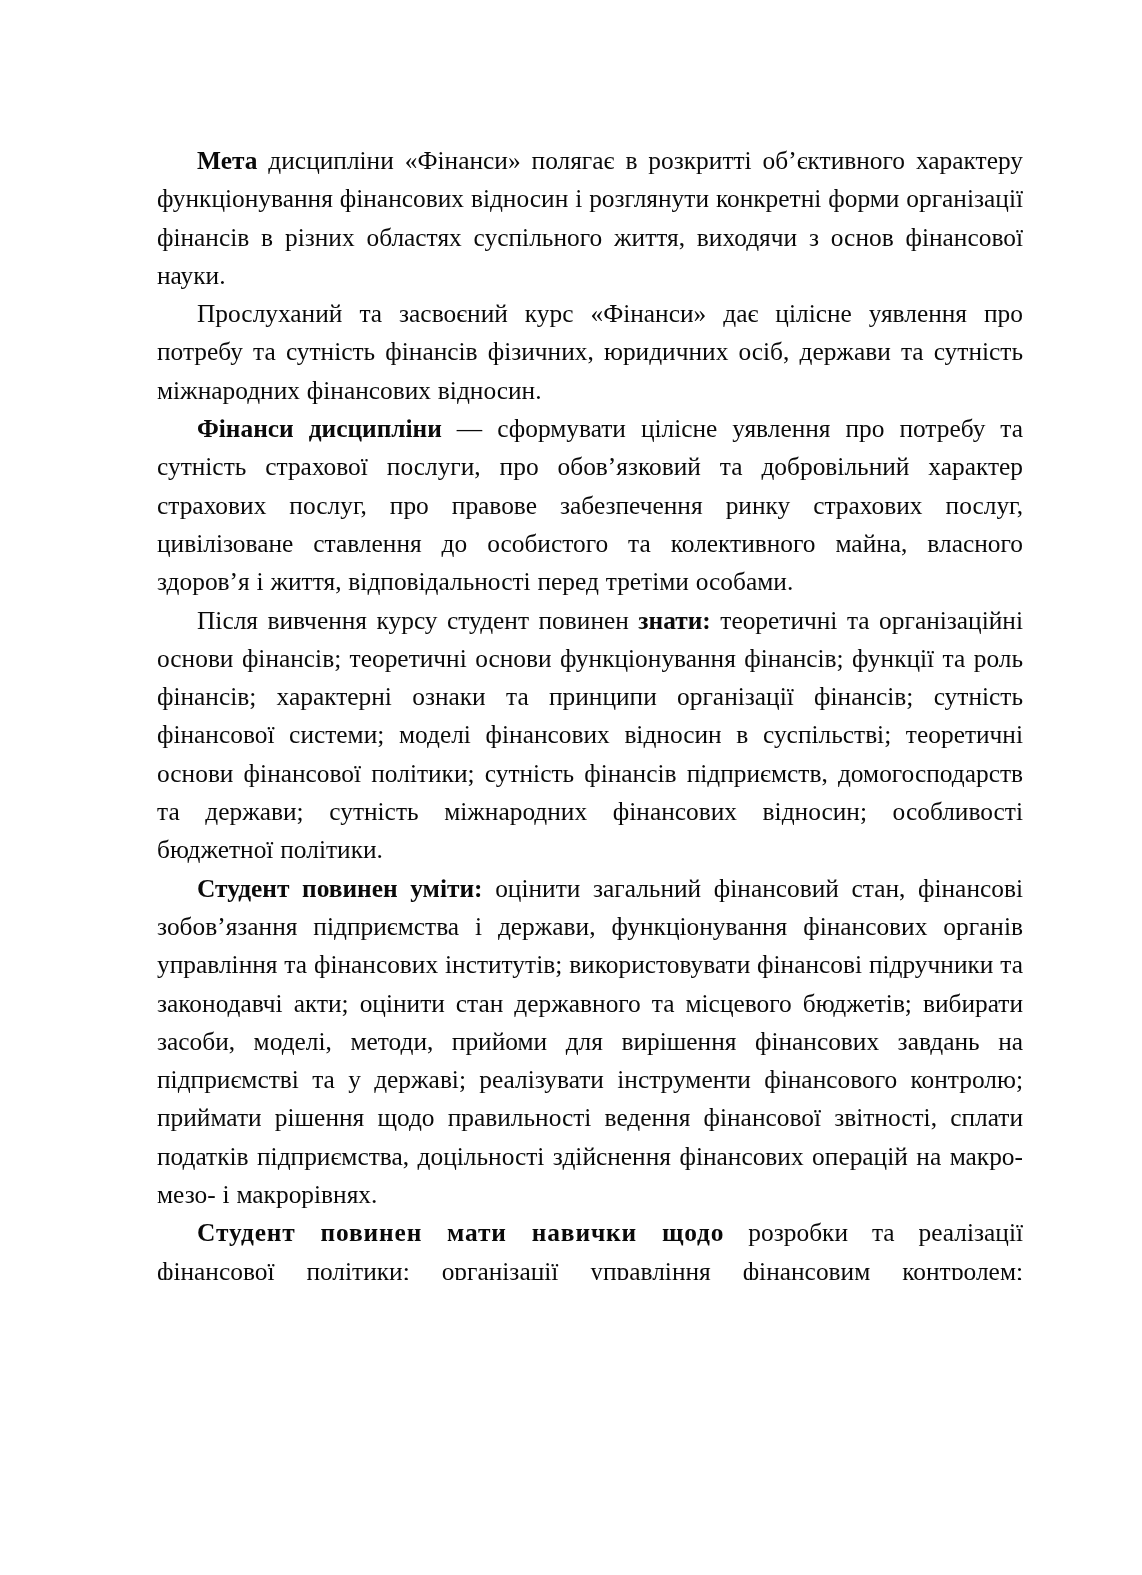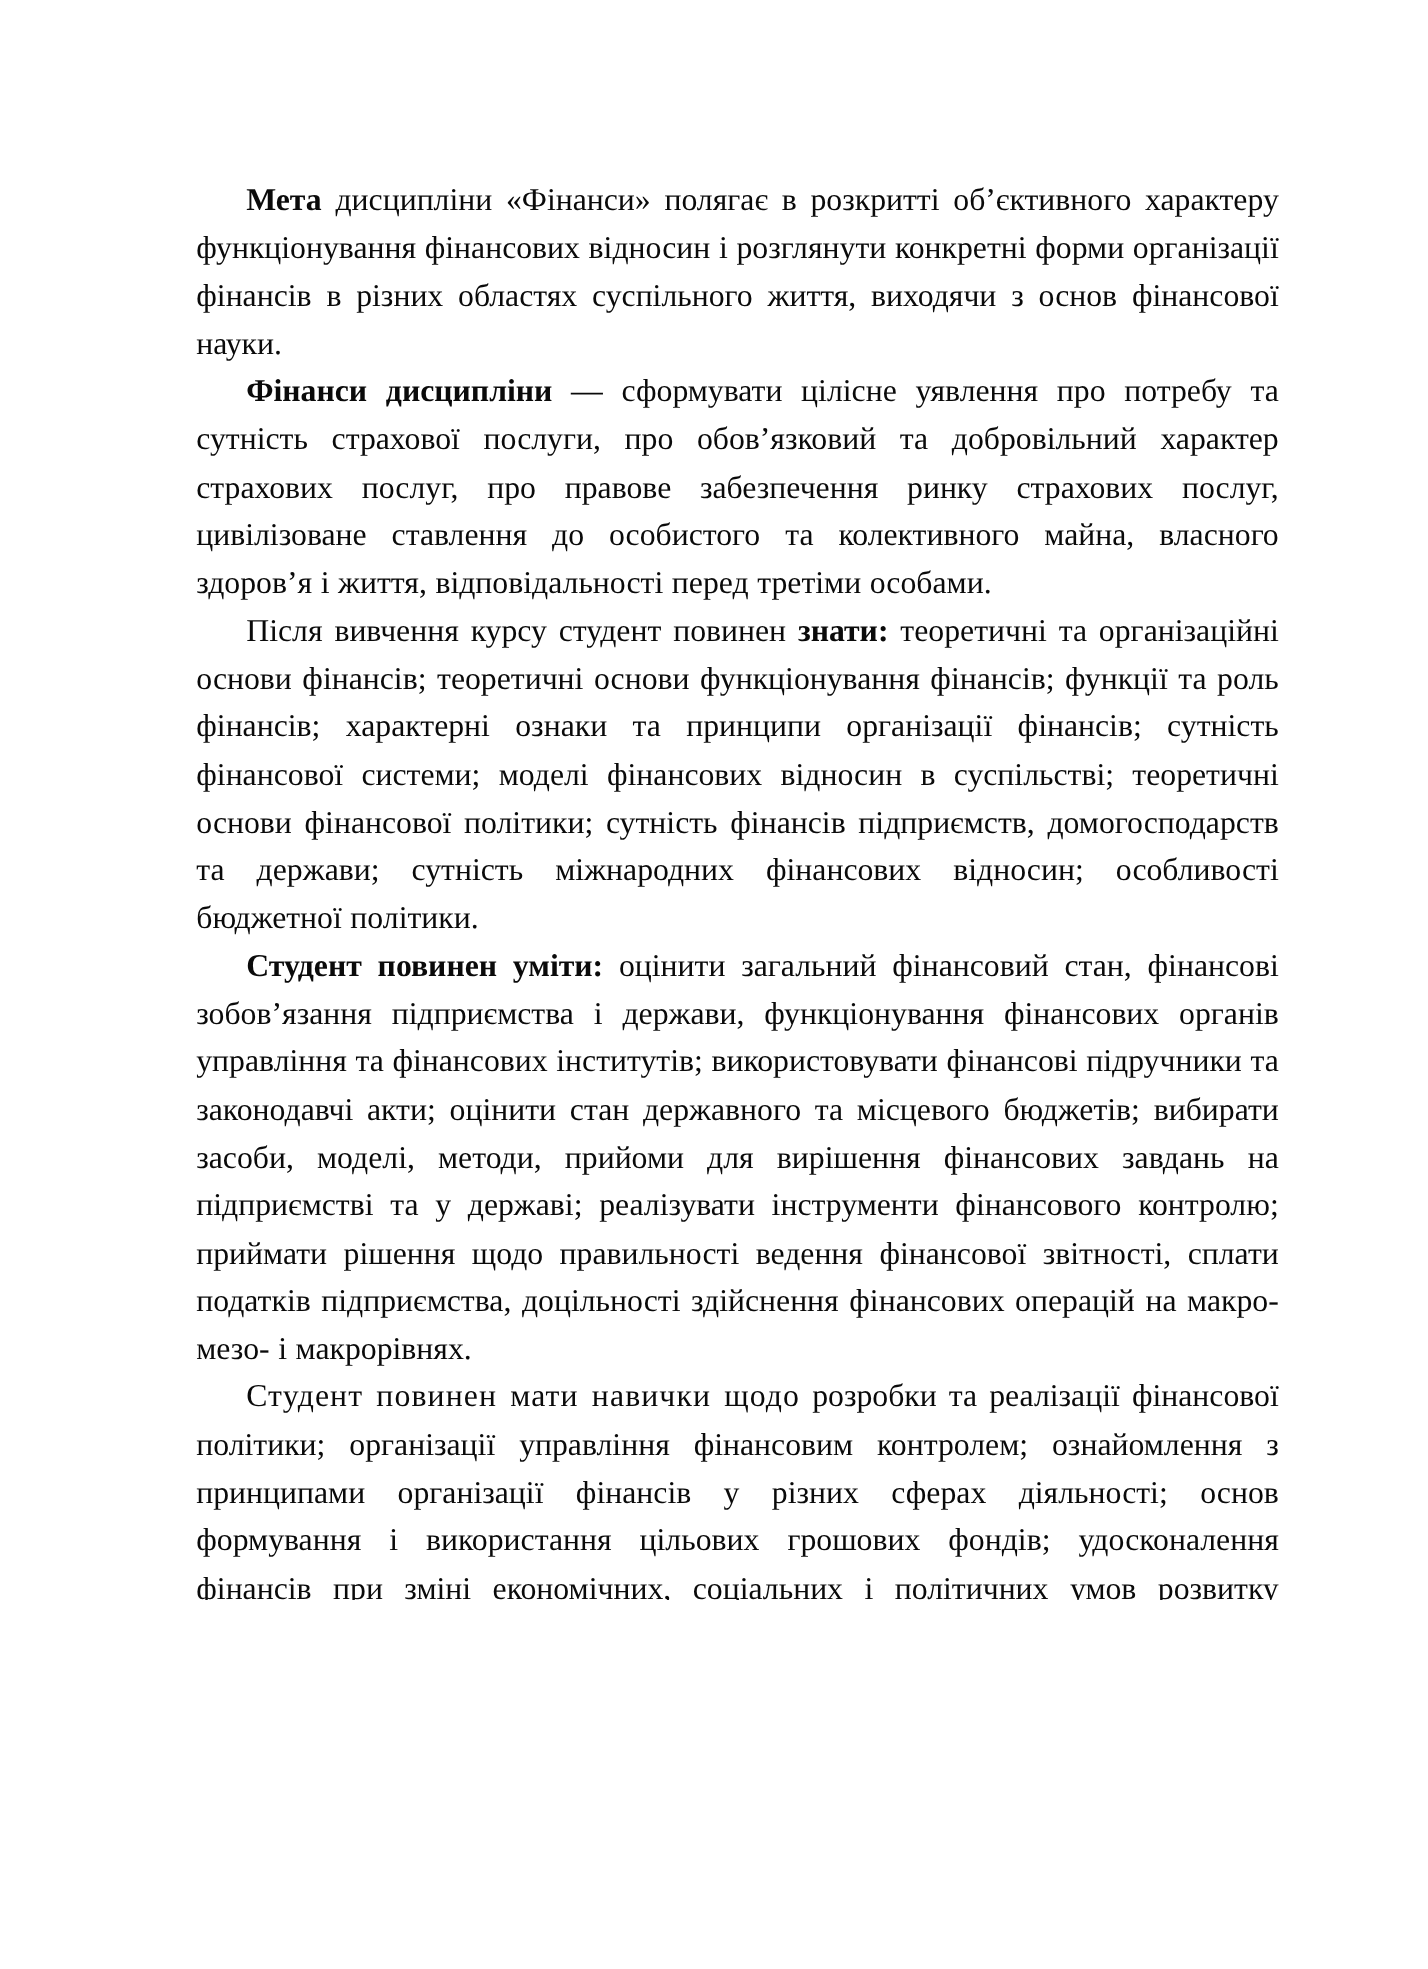--- a/index.html
+++ b/index.html
@@ -36,21 +36,21 @@
     hyphens: manual;
     word-spacing: 0.02em;
   }
   .para + .para {
     margin-top: 0;
   }
   .para b {
     font-weight: bold;
   }
   .para .lead-spaced {
-    font-weight: normal;
+    font-weight: bold;
     letter-spacing: 0.035em;
   }
   .page-number {
     position: absolute;
     left: 0;
     right: 0;
     top: 1438px;
     text-align: center;
     font-family: "Liberation Serif", "DejaVu Serif", serif;
     font-size: 25.4px;
@@ -61,20 +61,21 @@
 </head>
 <body>
 
 <div class="page">
 
   <div class="text-column">
 
     <p class="para"><b>Мета</b><span> дисципліни «Фінанси» полягає в розкритті об’єктивного характеру функціонування фінансових відносин і розглянути конкретні форми організації фінансів в різних областях суспільного життя, виходячи з основ фінансової науки.</span></p>
 
 
+    <p class="para"><span>Прослуханий та засвоєний курс «Фінанси» дає цілісне уявлення про потребу та сутність фінансів фізичних, юридичних осіб, держави та сутність міжнародних фінансових відносин.</span></p>
 
     <p class="para"><b>Фінанси дисципліни</b><span> — сформувати цілісне уявлення про потребу та сутність страхової послуги, про обов’язковий та добровільний характер страхових послуг, про правове забезпечення ринку страхових послуг, цивілізоване ставлення до особистого та колективного майна, власного здоров’я і життя, відповідальності перед третіми особами.</span></p>
 
     <p class="para"><span>Після вивчення курсу студент повинен </span><b>знати:</b><span> теоретичні та організаційні основи фінансів; теоретичні основи функціонування фінансів; функції та роль фінансів; характерні ознаки та принципи організації фінансів; сутність фінансової системи; моделі фінансових відносин в суспільстві; теоретичні основи фінансової політики; сутність фінансів підприємств, домогосподарств та держави; сутність міжнародних фінансових відносин; особливості бюджетної політики.</span></p>
 
     <p class="para"><b>Студент повинен уміти:</b><span> оцінити загальний фінансовий стан, фінансові зобов’язання підприємства і держави, функціонування фінансових органів управління та фінансових інститутів; використовувати фінансові підручники та законодавчі акти; оцінити стан державного та місцевого бюджетів; вибирати засоби, моделі, методи, прийоми для вирішення фінансових завдань на підприємстві та у державі; реалізувати інструменти фінансового контролю; приймати рішення щодо правильності ведення фінансової звітності, сплати податків підприємства, доцільності здійснення фінансових операцій на макро- мезо- і макрорівнях.</span></p>
 
     <p class="para"><b class="lead-spaced">Студент повинен мати навички щодо</b><span> розробки та реалізації фінансової політики; організації управління фінансовим контролем; ознайомлення з принципами організації фінансів у різних сферах діяльності; основ формування і використання цільових грошових фондів; удосконалення фінансів при зміні економічних, соціальних і політичних умов розвитку суспільства; вивчення діючої практики фінансової роботи, законодавчих актів; експертної оцінки імовірних тенденції впливу фінансів на суспільний прогрес; виявлення недоліків та переваг діючого фінансового механізму; виявлення недоліків та переваг діючого бюджетного механізму.</span></p>
 
   </div>

